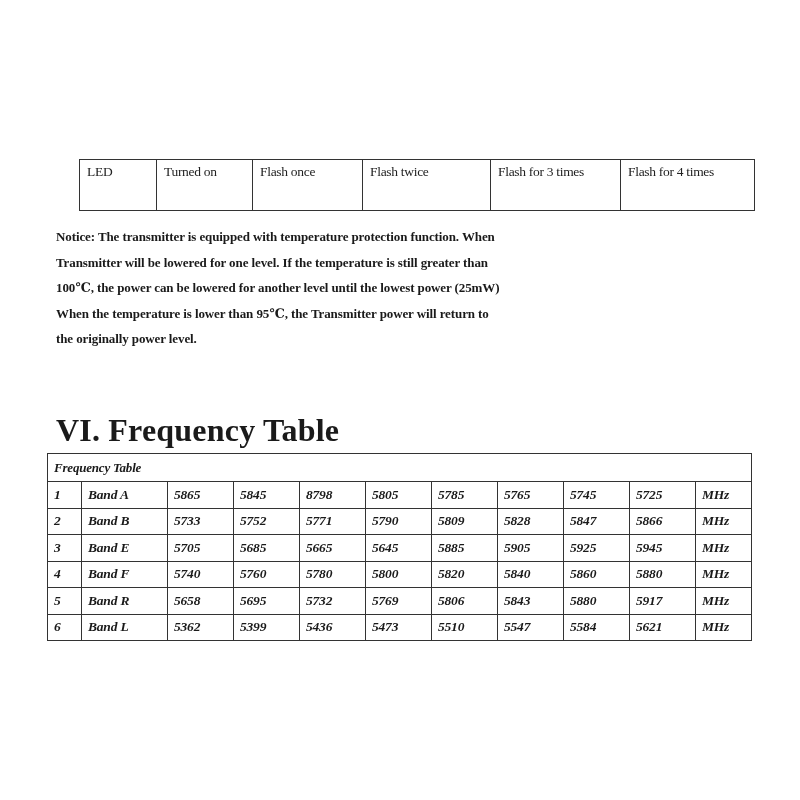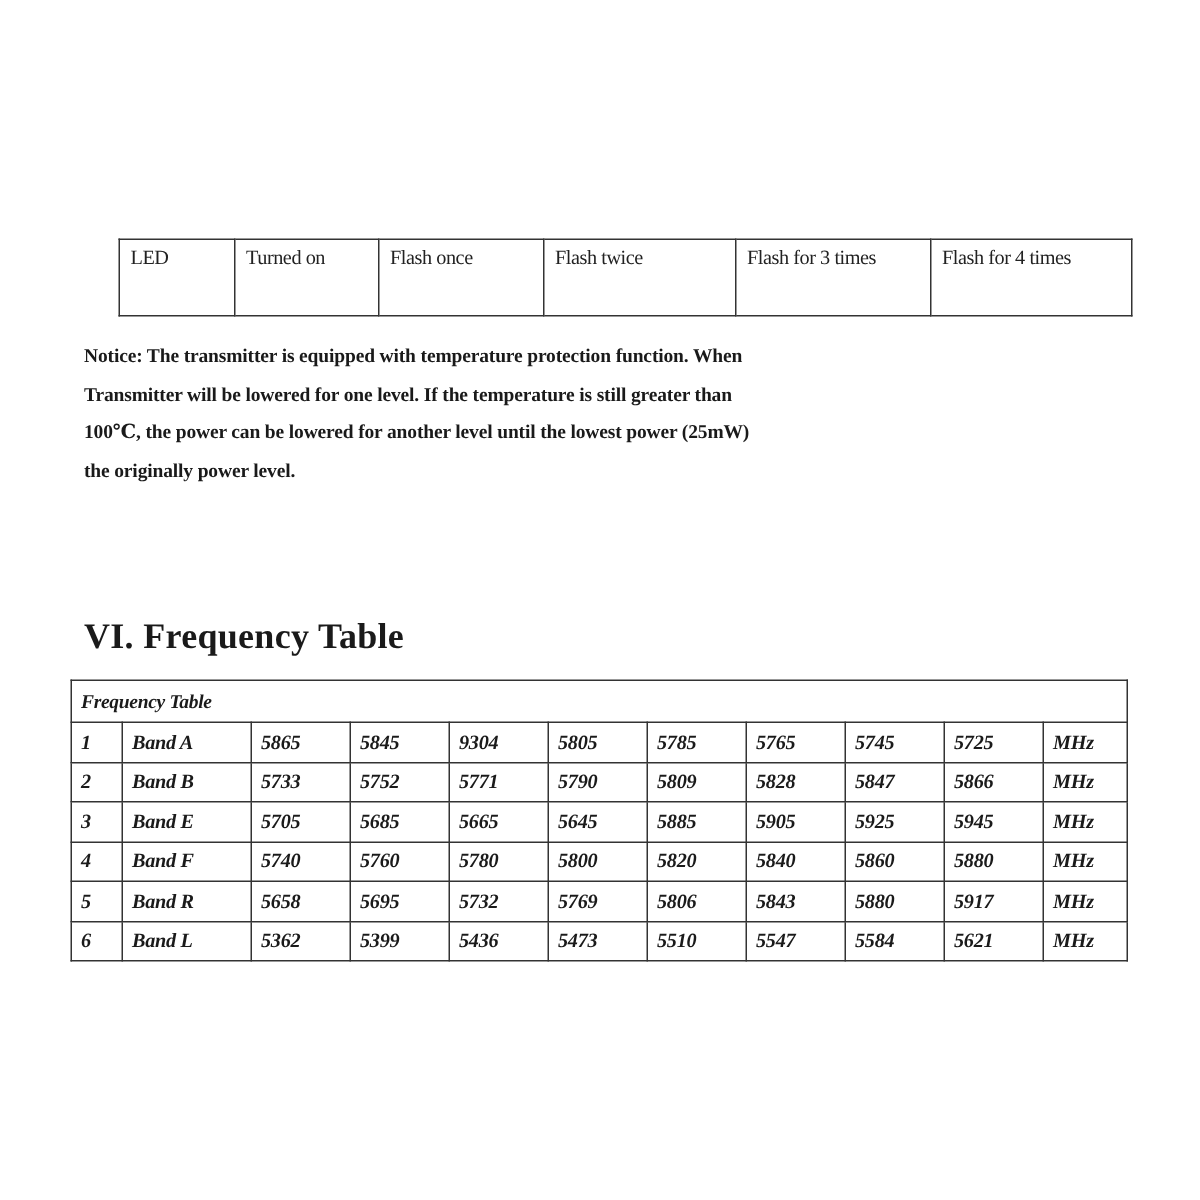--- a/index.html
+++ b/index.html
@@ -16,21 +16,21 @@
       font-size: 13.5px; letter-spacing: -0.3px; color: #222;
     }
     .notice {
       position: absolute; left: 56px; top: 224px; width: 690px;
       font-weight: bold; font-size: 13px; line-height: 25.6px; color: #1a1a1a;
       letter-spacing: -0.1px;
     }
     .notice p { margin: 0; white-space: nowrap; }
     .section-title {
       position: absolute; left: 56px; top: 412px;
-      font-weight: bold; font-size: 24px; color: #1a1a1a; letter-spacing: 0.2px;
+      font-weight: bold; font-size: 32px; color: #1a1a1a; letter-spacing: 0.2px;
     }
     .freq-table {
       position: absolute; left: 47px; top: 453px; width: 704px;
       border-collapse: collapse; table-layout: fixed; font-style: italic;
     }
     .freq-table td {
       border: 1.5px solid #333; font-weight: bold; font-size: 13.5px;
       padding: 0 0 0 6px; height: 25.5px; vertical-align: middle; color: #1a1a1a;
       letter-spacing: -0.2px;
     }
@@ -58,20 +58,21 @@
     <td>Flash for 3 times</td>
     <td>Flash for 4 times</td>
   </tr>
 </tbody>
   </table>
 
 <div class="notice">
   <p>Notice: The transmitter is equipped with temperature protection function. When</p>
   <p>Transmitter will be lowered for one level. If the temperature is still greater than</p>
   <p>100℃, the power can be lowered for another level until the lowest power (25mW)</p>
+  <p>When the temperature is lower than 95℃, the Transmitter power will return to</p>
   <p>the originally power level.</p>
 </div>
 
 <div class="section-title">VI. Frequency Table</div>
 
 <table class="freq-table">
   <colgroup>
     <col style="width:34px">
       <col style="width:86px">
       <col style="width:66px">
@@ -86,21 +87,21 @@
   </colgroup>
   <tbody>
       <tr class="caption">
     <td colspan="11">Frequency Table</td>
   </tr>
   <tr>
     <td>1</td>
     <td>Band A</td>
     <td>5865</td>
     <td>5845</td>
-    <td>9304</td>
+    <td>8798</td>
     <td>5805</td>
     <td>5785</td>
     <td>5765</td>
     <td>5745</td>
     <td>5725</td>
     <td>MHz</td>
   </tr>
   <tr>
     <td>2</td>
     <td>Band B</td>

